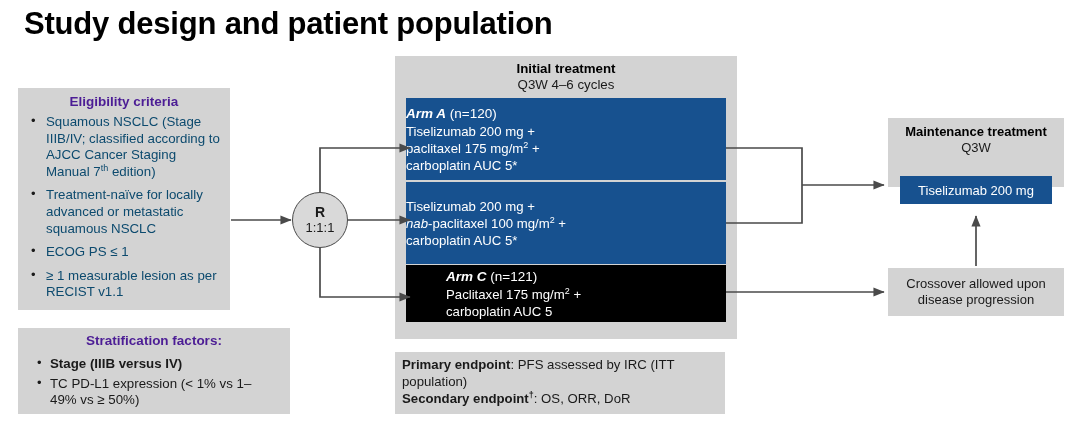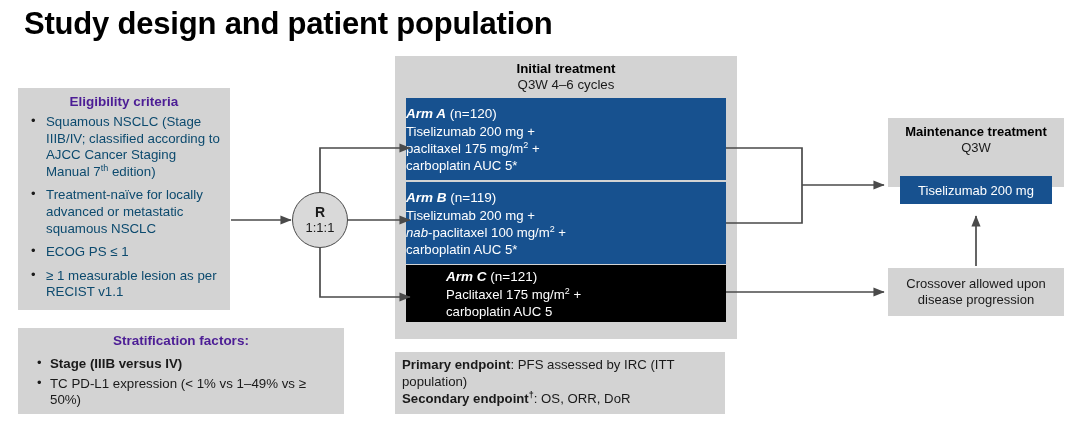--- a/index.html
+++ b/index.html
@@ -77,21 +77,21 @@
     left: 5px;
     top: -1px;
     font-size: 13px;
     color: #1a1a1a;
   }
 
   
   #stratification-panel {
     left: 18px;
     top: 328px;
-    width: 326px;
+    width: 272px;
     height: 86px;
     padding: 5px 8px 0 8px;
   }
   #stratification-panel .panel-title {
     font-size: 13.5px;
     margin-bottom: 4px;
   }
   ul.strat {
     list-style: none;
     margin: 8px;
@@ -334,24 +334,20 @@
       <div class="arm-head">
         <span class="arm-name">Arm A</span>
         <span>(n=120)</span>
       </div>
       <div class="arm-line">Tiselizumab 200 mg +</div>
       <div class="arm-line"><span>paclitaxel 175 mg/m</span><sup>2</sup><span> +</span></div>
       <div class="arm-line">carboplatin AUC 5*</div>
     </div>
 
     <div class="arm-box" id="arm-b-box">
-      <div class="arm-head">
-        <span class="arm-name">Arm B</span>
-        <span>(n=119)</span>
-      </div>
       <div class="arm-line">Tiselizumab 200 mg +</div>
       <div class="arm-line"><span class="ital">nab</span><span>-paclitaxel 100 mg/m</span><sup>2</sup><span> +</span></div>
       <div class="arm-line">carboplatin AUC 5*</div>
     </div>
 
     <div class="arm-box" id="arm-c-box">
       <div class="arm-head">
         <span class="arm-name">Arm C</span>
         <span>(n=121)</span>
       </div>

